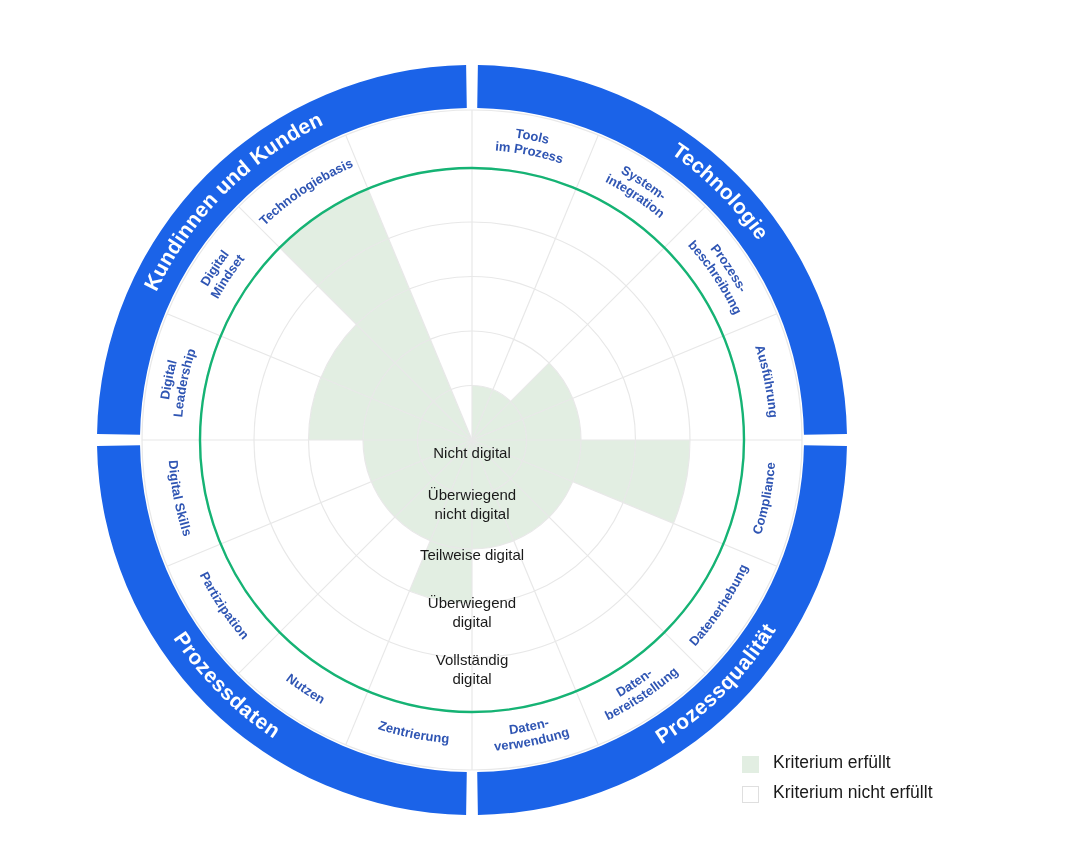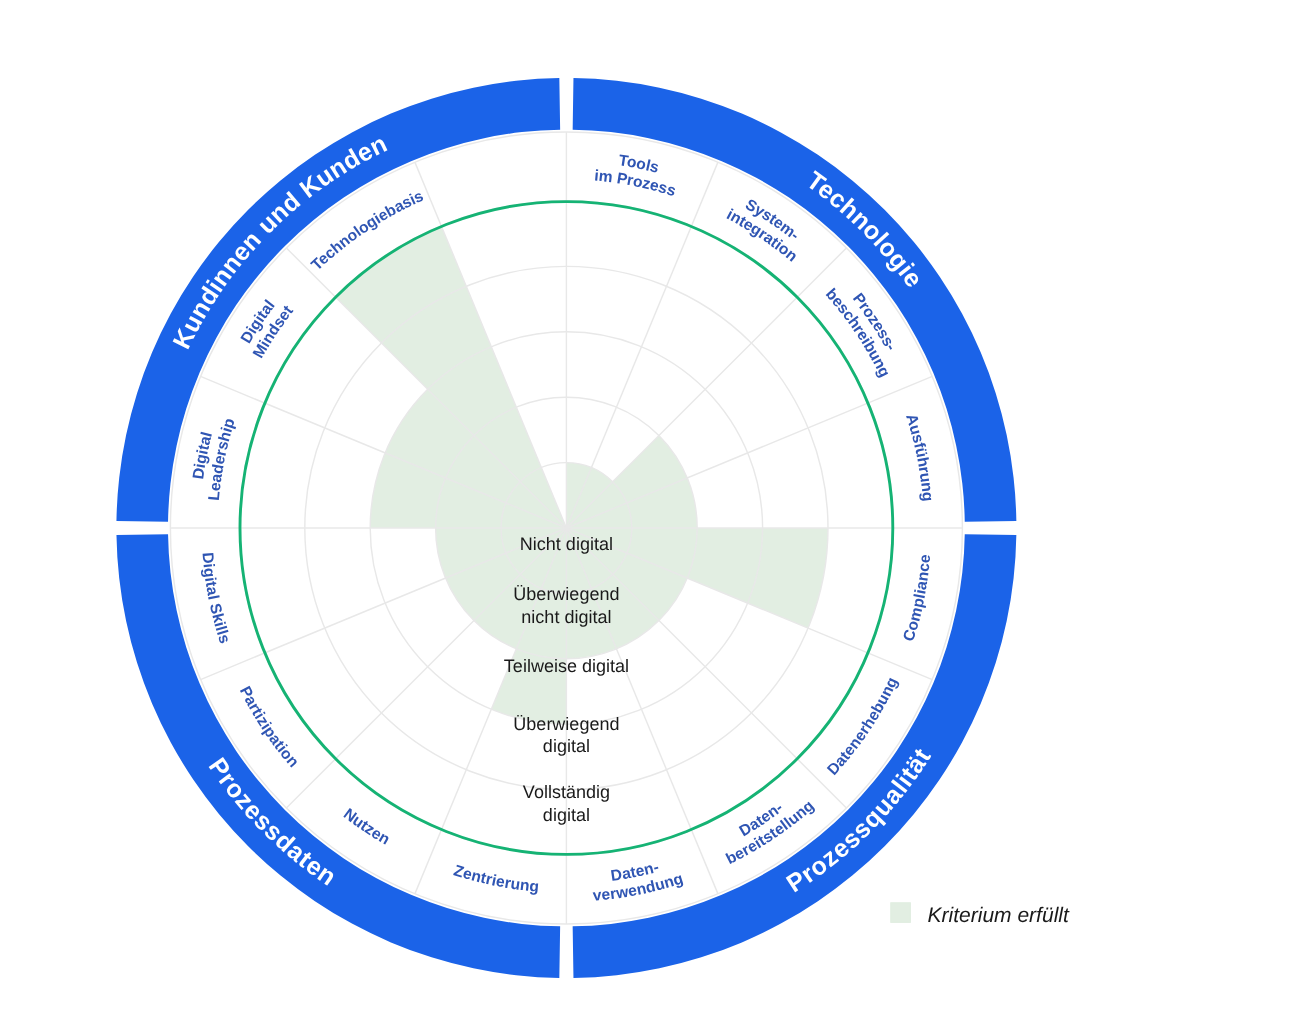--- a/index.html
+++ b/index.html
@@ -6,21 +6,21 @@
   body{
     width:1090px;height:849px;background:#ffffff;
     font-family:"Liberation Sans", sans-serif;
     overflow:hidden;position:relative;
   }
   #wheel{position:absolute;left:0;top:0;}
   .legend{
     position:absolute;left:742px;top:752px;
     display:flex;flex-direction:column;gap:9px;
   }
-  .legend-row{display:flex;align-items:flex-start;gap:14px;font-style:italic;}
+  .legend-row{display:flex;align-items:flex-end;gap:14px;}
   .swatch{width:17px;height:17px;display:inline-block;box-sizing:border-box;}
   .swatch.filled{background:#e2eee2;border:1px solid #e2eee2;}
   .swatch.empty{background:#ffffff;border:1px solid #dfdfdf;}
   .legend-label{font-size:17.5px;color:#1a1a1a;font-family:"Liberation Sans", sans-serif;white-space:nowrap;}
   .ringlabel{font-size:15px;fill:#1a1a1a;font-family:"Liberation Sans", sans-serif;}
   .cat-text{font-size:21px;font-weight:bold;fill:#ffffff;font-family:"Liberation Sans", sans-serif;letter-spacing:.4px;}
   .crit-text{font-size:13px;font-weight:bold;fill:#2f55b3;font-family:"Liberation Sans", sans-serif;}
 </style>
 </head>
 <body>
@@ -219,13 +219,17 @@
         <text x="472" y="684" class="ringlabel" text-anchor="middle">digital</text>
       </g>
     </g>
 </svg>
 
 <div class="legend">
   <div class="legend-row">
     <span class="swatch filled"></span>
     <span class="legend-label">Kriterium erfüllt</span>
   </div>
+  <div class="legend-row">
+    <span class="swatch empty"></span>
+    <span class="legend-label">Kriterium nicht erfüllt</span>
+  </div>
 </div>
 
 </body></html>

